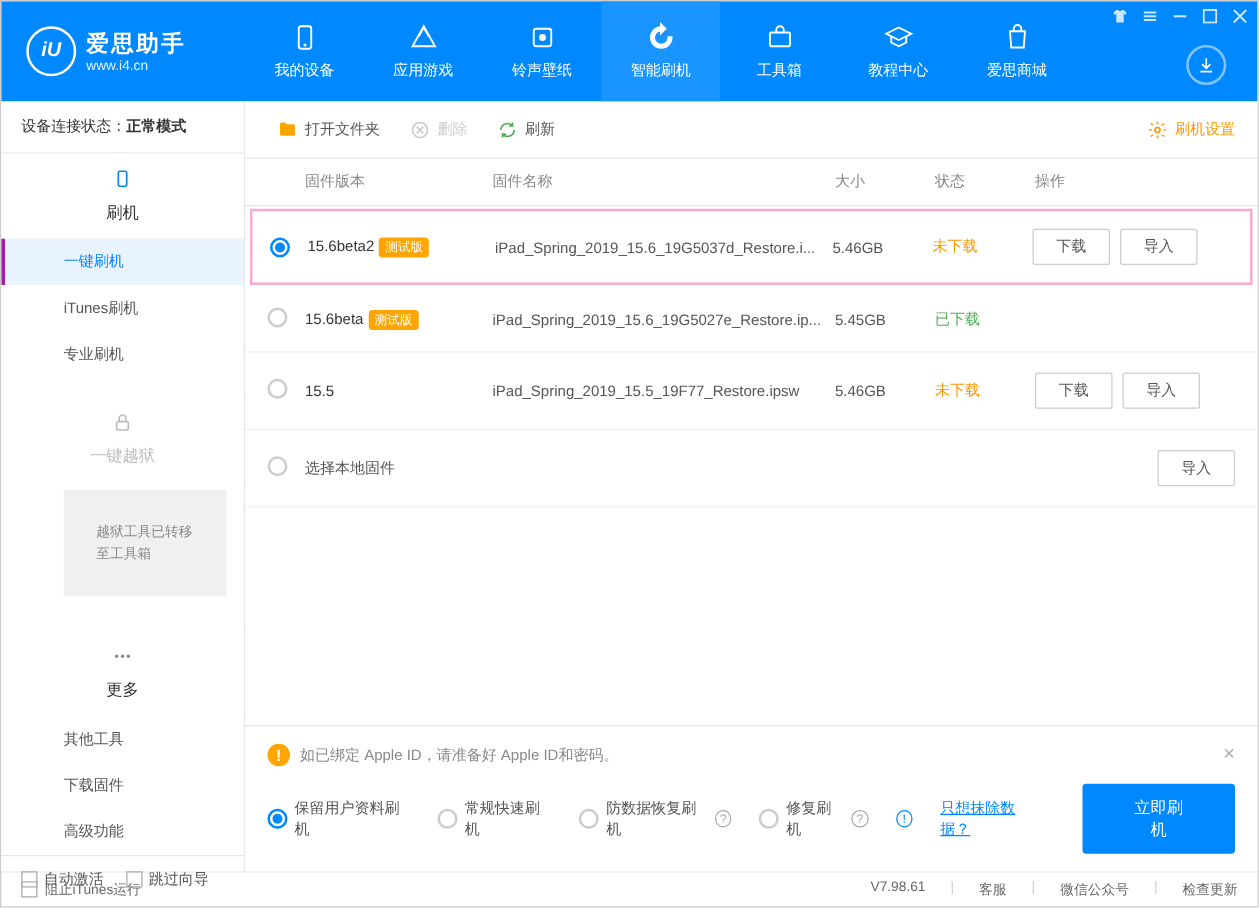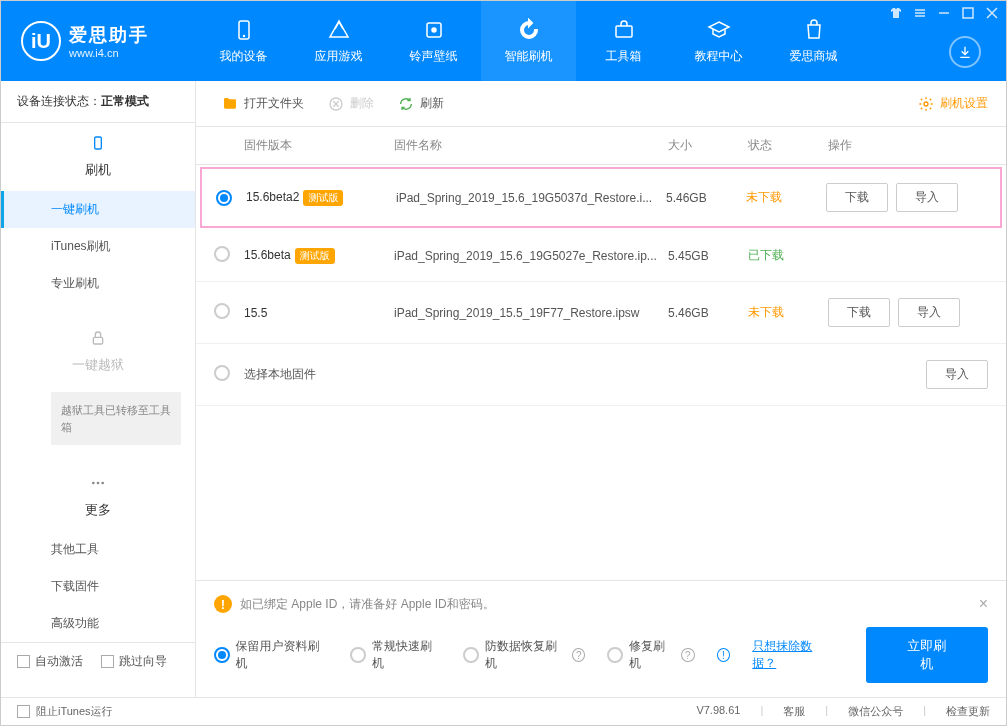--- a/index.html
+++ b/index.html
@@ -2,21 +2,21 @@
 <html><head>
   <meta charset="utf-8">
   <style>
     * { margin: 0; padding: 0; box-sizing: border-box; }
     body { font-family: "Microsoft YaHei", Arial, sans-serif; font-size: 12px; background: #fff; width: 1007px; height: 726px; overflow: hidden; border: 1px solid #ccc; }
     
     
     .header { background: #0088ff; color: white; height: 80px; display: flex; align-items: center; position: relative; }
     .logo-area { display: flex; align-items: center; padding: 0 20px; width: 195px; }
     .logo-circle { width: 40px; height: 40px; border: 2px solid white; border-radius: 50%; display: flex; align-items: center; justify-content: center; margin-right: 8px; }
-    .logo-inner { font-size: 20px; font-weight: bold; }
+    .logo-inner { font-size: 16px; font-weight: bold; font-style: italic; }
     .logo-text { display: flex; flex-direction: column; }
     .logo-title { font-size: 18px; font-weight: bold; letter-spacing: 2px; }
     .logo-url { font-size: 11px; opacity: 0.9; }
     
     .nav-tabs { display: flex; height: 100%; flex: 1; }
     .nav-tab { width: 95px; display: flex; flex-direction: column; align-items: center; justify-content: center; cursor: pointer; gap: 6px; }
     .nav-tab.active { background: #1a95ff; }
     .nav-icon { width: 24px; height: 24px; display: flex; align-items: center; justify-content: center; }
     .nav-label { font-size: 12px; }
     
@@ -28,22 +28,22 @@
     .body-area { display: flex; height: calc(100% - 80px - 28px); }
     
     
     .sidebar { width: 195px; border-right: 1px solid #e5e5e5; display: flex; flex-direction: column; background: #fff; }
     .status-bar { padding: 12px 16px; border-bottom: 1px solid #e5e5e5; font-size: 12px; color: #333; }
     .status-value { font-weight: bold; }
     
     .side-item { padding: 12px 20px; display: flex; align-items: center; cursor: pointer; color: #333; font-size: 13px; gap: 10px; }
     .side-item.main { font-weight: normal; }
     .side-sub { padding: 10px 20px 10px 50px; cursor: pointer; color: #555; font-size: 12px; }
-    .side-sub.active { background: #e8f3ff; color: #0088ff; border-left: 3px solid #0ea5e9; padding-left: 47px; }
-    .side-notice { margin: 6px 14px 2px 50px; padding: 10px; background: #f0f0f0; color: #888; font-size: 11px; line-height: 1.5; }
+    .side-sub.active { background: #e8f3ff; color: #0088ff; border-left: 3px solid #a21caf; padding-left: 47px; }
+    .side-notice { margin: 6px 14px 12px 50px; padding: 26px; background: #f0f0f0; color: #888; font-size: 11px; line-height: 1.5; }
     .side-divider { height: 1px; background: #e5e5e5; margin: 8px 14px; }
     
     .sidebar-bottom { margin-top: auto; border-top: 1px solid #e5e5e5; }
     .sb-checks { padding: 10px 16px; display: flex; gap: 18px; align-items: center; color: #555; }
     .device-info { padding: 10px 16px; }
     
     
     .main { flex: 1; display: flex; flex-direction: column; background: #fff; }
     .toolbar { padding: 10px 18px; display: flex; align-items: center; gap: 8px; border-bottom: 1px solid #e5e5e5; }
     .tb-btn { display: flex; align-items: center; gap: 6px; padding: 4px 8px; cursor: pointer; color: #555; font-size: 12px; }

